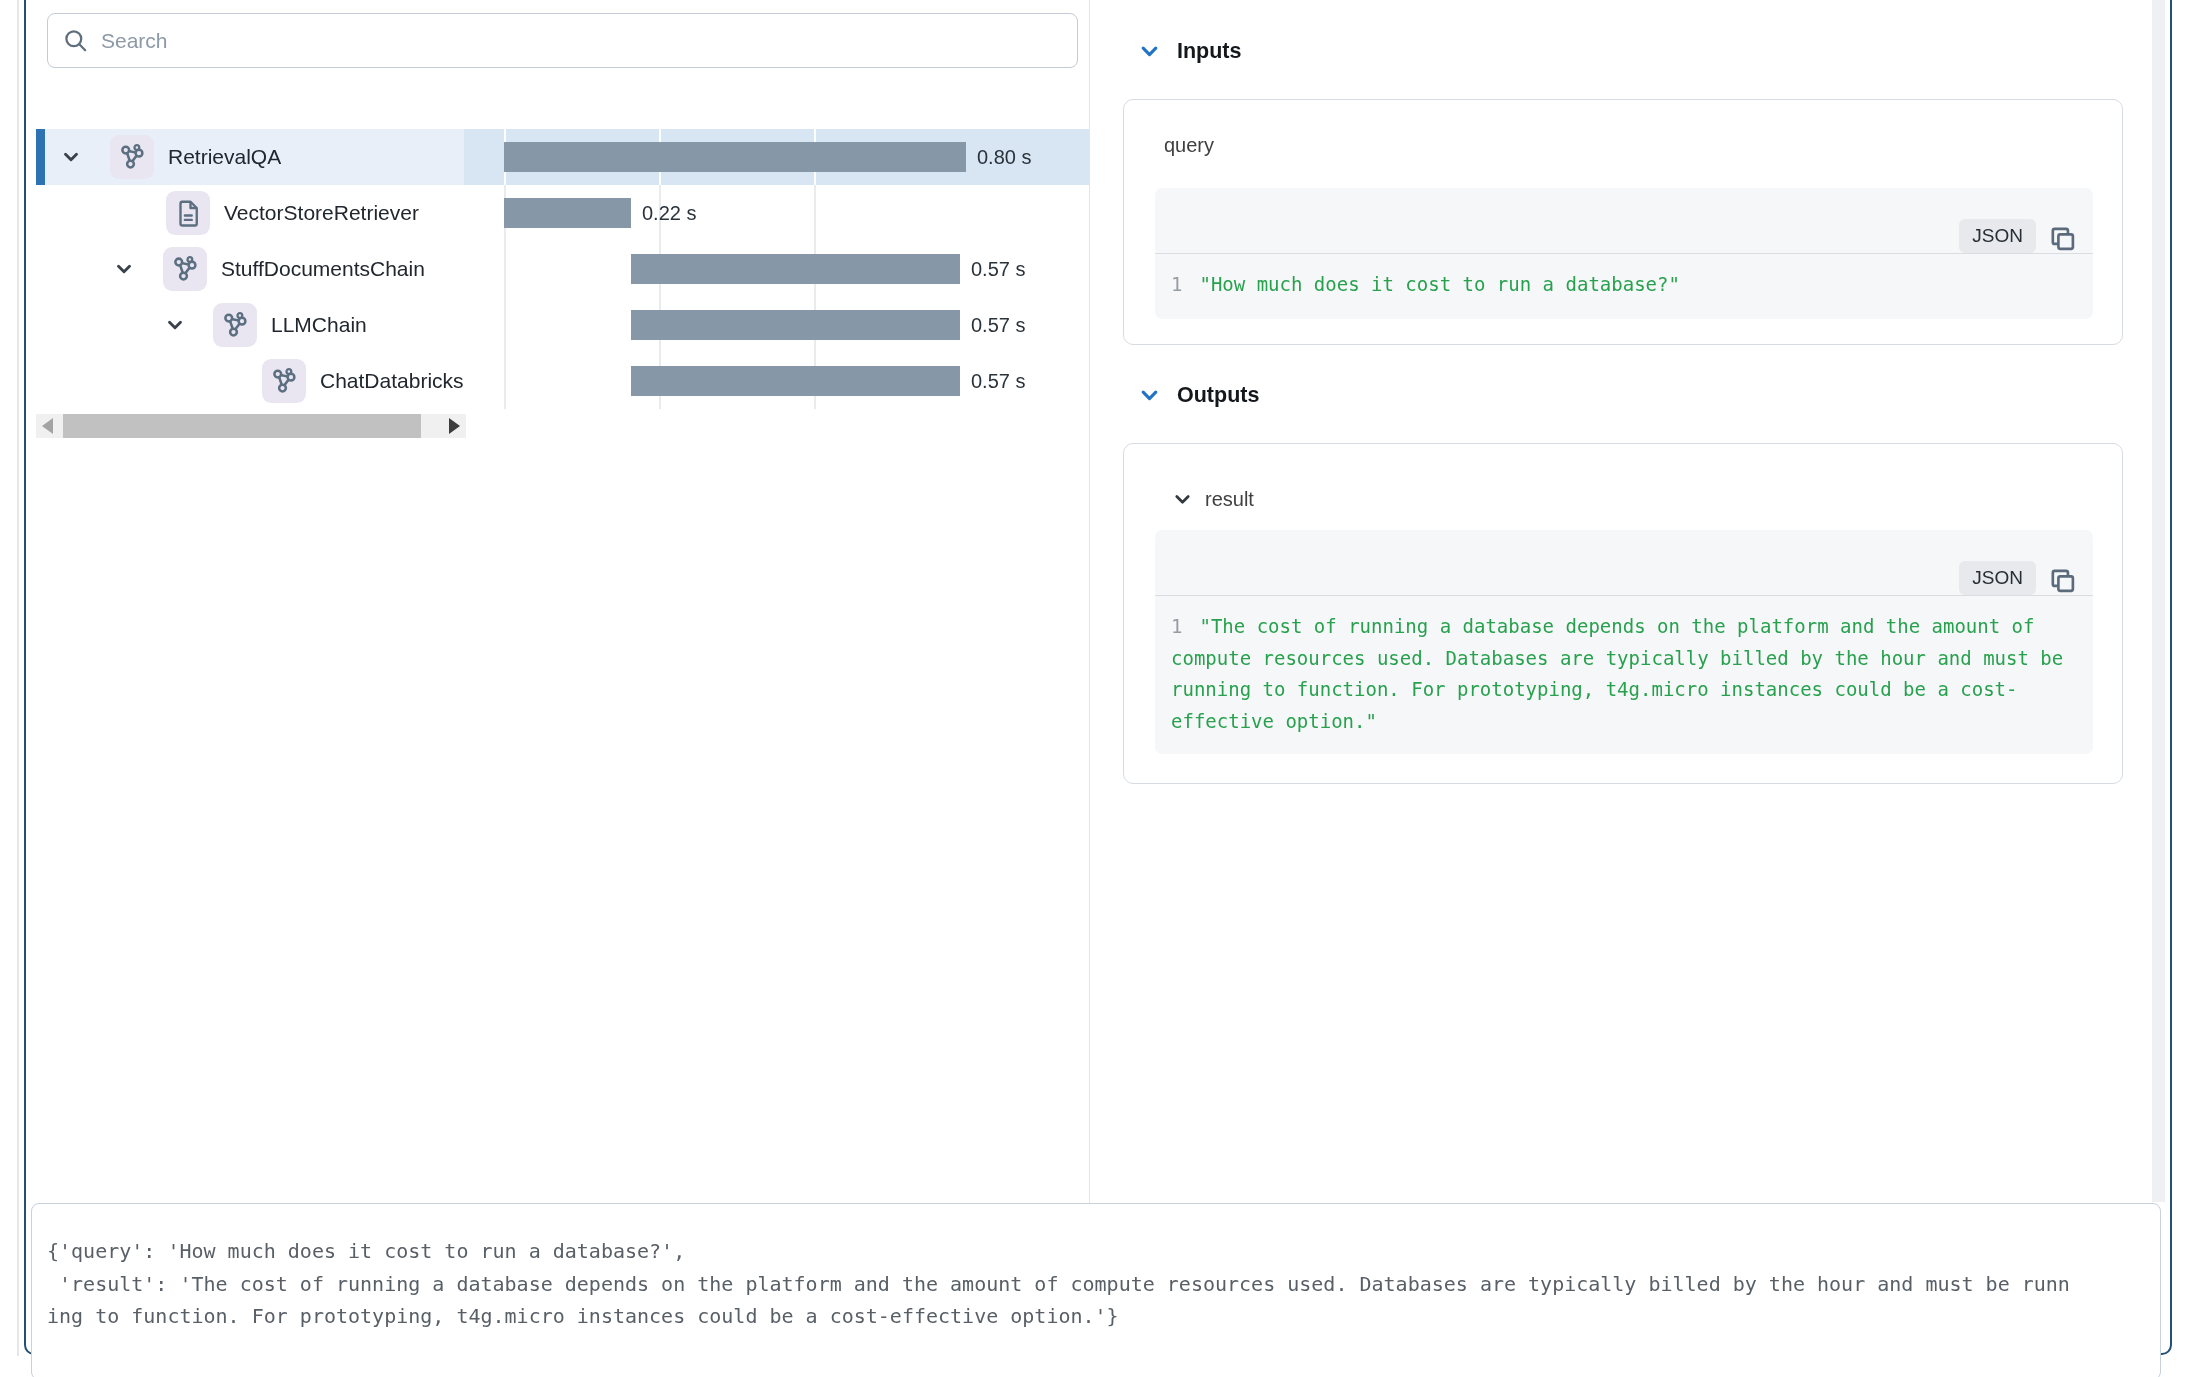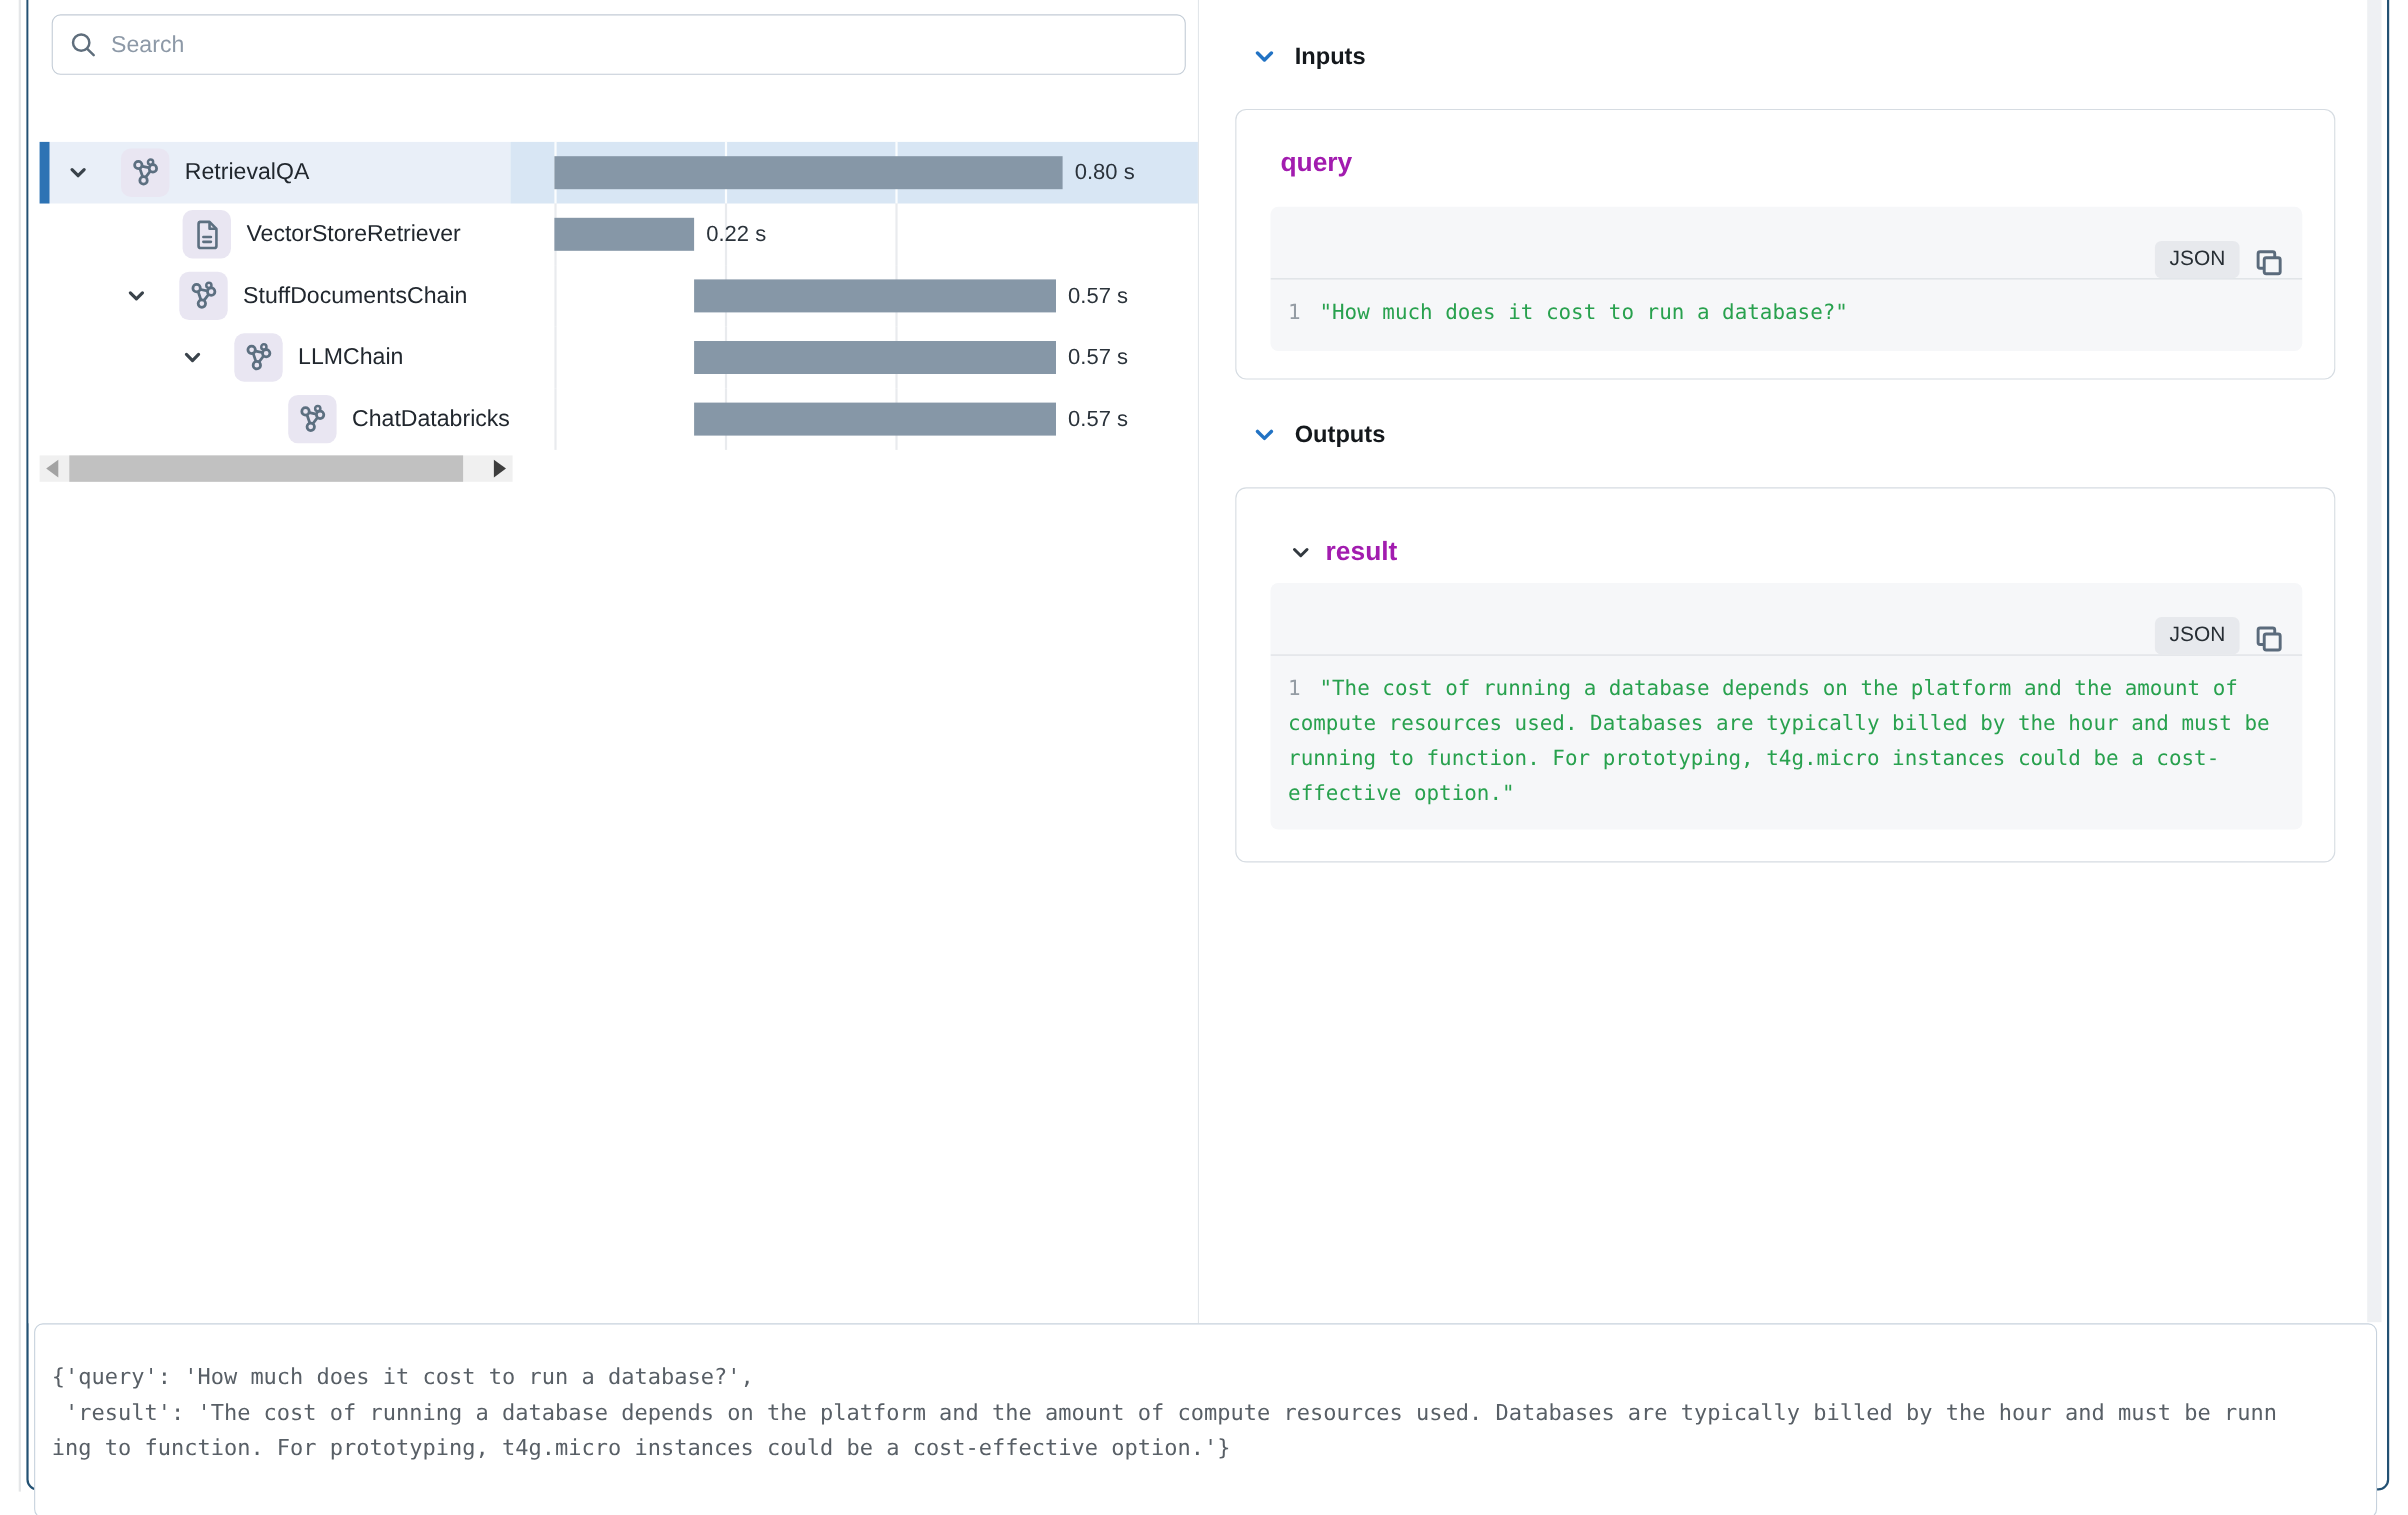--- a/index.html
+++ b/index.html
@@ -53,21 +53,21 @@
 
   
   .right-panel { position:absolute; left:1091px; top:0; width:1062px; height:1203px; background:#fff; }
   .scroll-gutter { position:absolute; left:2152px; top:0; width:13px; height:1202px; background:#eef0f3; }
 
   .section-header { position:absolute; left:48px; display:flex; align-items:center; gap:17px; cursor:pointer; }
   .section-header .title { font-size:21.5px; font-weight:600; color:#14181c; }
 
   .card { position:absolute; left:32px; width:1000px; background:#fff;
           border:1.5px solid #d6dce2; border-radius:10px; }
-  .field-name { font-size:24px; font-weight:700; color:#a21caf; }
+  .field-name { font-size:20px; font-weight:400; color:#404040; }
   .result-row { position:absolute; left:49px; top:44px; display:flex; align-items:center; gap:13px; cursor:pointer; }
 
   .code-block { position:absolute; left:31px; width:938px; background:#f6f7f9; border-radius:7px; overflow:hidden; }
   .code-header { height:66px; display:flex; align-items:flex-end; justify-content:flex-end;
                  gap:11px; padding-right:16px; border-bottom:1.5px solid #d9dde2; }
   .lang-badge { background:#e7e9ed; border-radius:6px; padding:6px 13px; font-size:19px;
                 font-weight:500; color:#272e34; }
   .copy-btn { width:30px; height:30px; display:flex; align-items:center; justify-content:center;
               cursor:pointer; background:none; border:none; }
   .code-body { padding:15px 22px 0 16px; font-family:"DejaVu Sans Mono",monospace;

